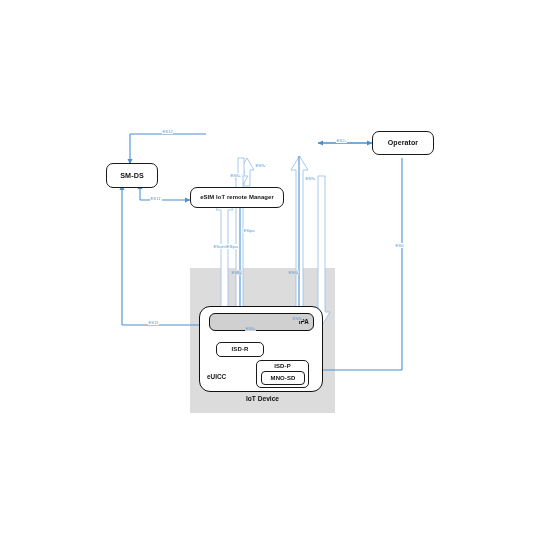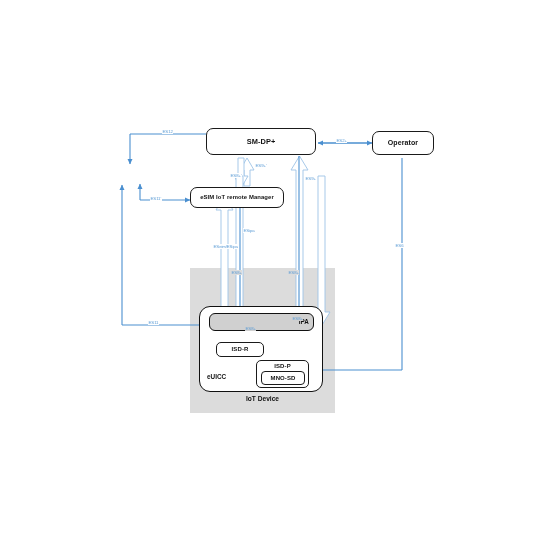--- a/index.html
+++ b/index.html
@@ -128,24 +128,24 @@
 
       <path d="M240,331 L268,331"></path>
       <path d="M299,331 L288,331"></path>
     </g>
 
     <g stroke="#4a8fd0" stroke-width="1.1" fill="none">
       <path d="M225,325 L232,325" marker-end="url(#ah)"></path>
     </g>
   </svg>
 
-  <div class="node" style="left:206px;top:128px;width:110px;height:27px;font-size:7.4px;">
-    <span>SM-DP+</span>
-  </div>
-
+
+  <div class="node" style="left:106px;top:163px;width:52px;height:25px;font-size:7.2px;">
+    <span>SM-DS</span>
+  </div>
 
   <div class="node" style="left:372px;top:131px;width:62px;height:24px;font-size:7px;">
     <span>Operator</span>
   </div>
 
   <div class="node" style="left:190px;top:187px;width:94px;height:21px;font-size:5.9px;">
     <span>eSIM IoT remote Manager</span>
   </div>
 
   <div id="euicc" style="left:199px;top:306px;width:124px;height:86px;">

